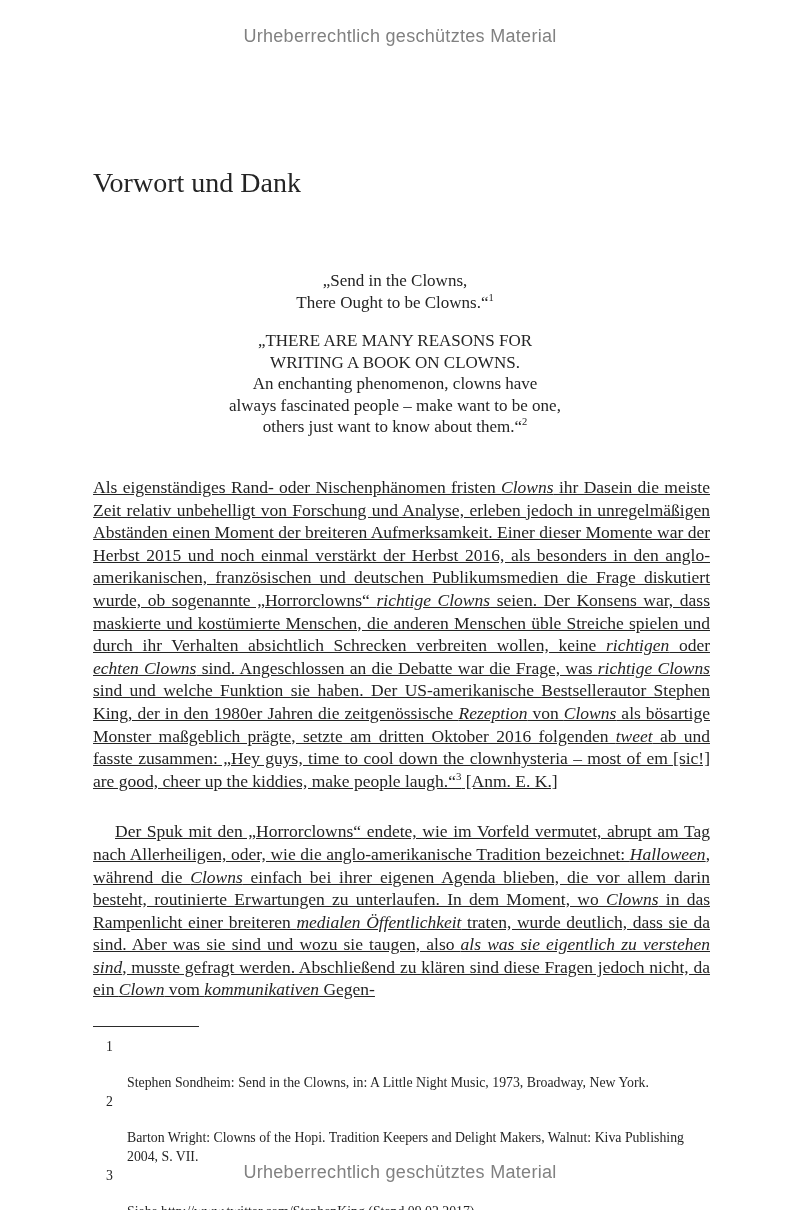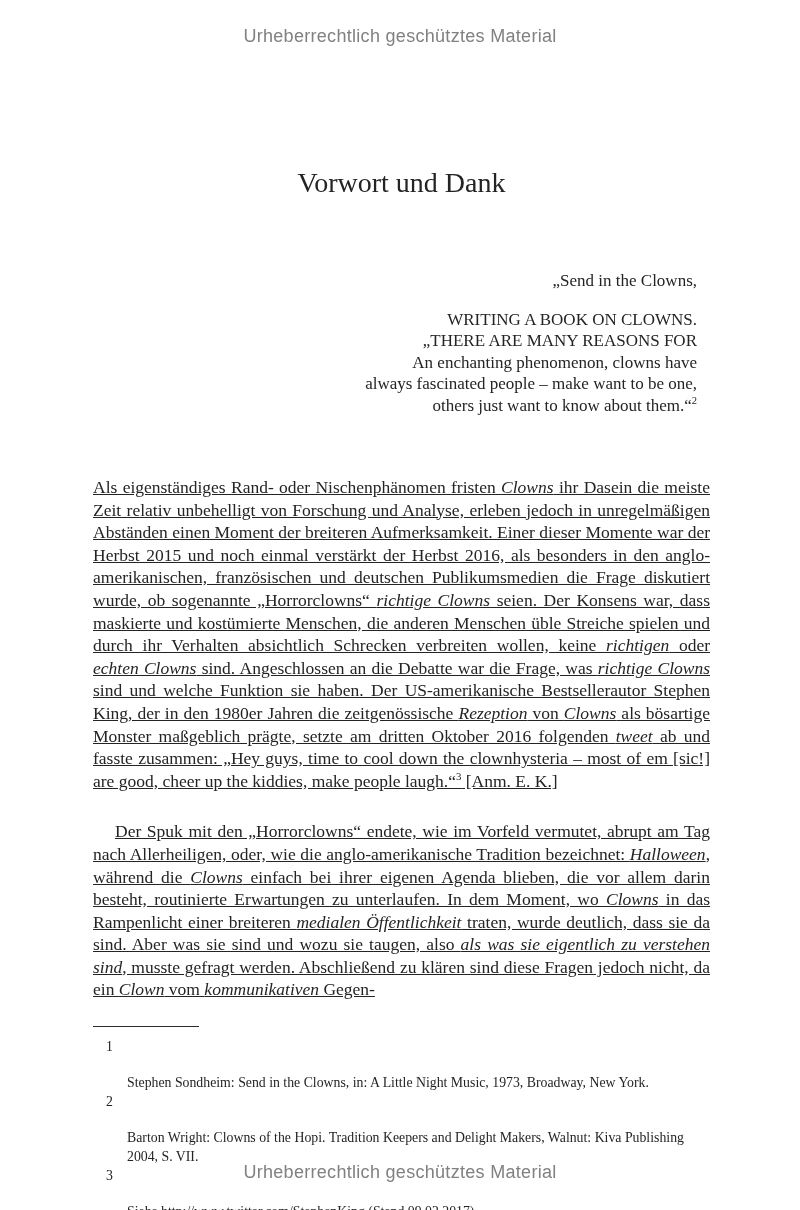--- a/index.html
+++ b/index.html
@@ -17,34 +17,33 @@
     font-family:"Liberation Sans", sans-serif;
     font-size:18px;
     color:#818181;
     letter-spacing:0.3px;
   }
   .notice-top { top:26px; }
   .notice-bottom { top:1162px; }
   .title {
     position:absolute; top:167px; left:93px; width:617px;
     margin:0;
-    text-align:center;
     font-size:28px;
     font-weight:normal;
     color:#242424;
   }
   .epigraphs {
     position:absolute; top:270px; left:93px; width:604px;
     text-align:right;
     font-size:17px;
     line-height:21.5px;
     color:#242424;
   }
   .epigraph-block + .epigraph-block { margin-top:17px; }
-  .ep-line { white-space:nowrap; }
+  .ep-line { white-space:nowrap;text-align:center; }
   .body-text {
     position:absolute; top:476px; left:93px; width:617px;
     font-size:17.5px;
     line-height:22.6px;
     text-align:justify;
     color:#242424;
     text-decoration:underline;
   }
   .para { margin:0; }
   .para-indent { text-indent:22px;margin-top:28px; }
@@ -77,24 +76,25 @@
 
 <div class="page">
 
   <div class="notice notice-top">Urheberrechtlich geschütztes Material</div>
 
   <h1 class="title">Vorwort und Dank</h1>
 
   <div class="epigraphs">
     <div class="epigraph-block">
       <div class="ep-line"><span>„Send in the Clowns,</span></div>
+      <div class="ep-line"><span>There Ought to be Clowns.“</span><sup>1</sup></div>
     </div>
     <div class="epigraph-block">
+      <div class="ep-line"><span>„THERE ARE MANY REASONS FOR</span></div>
       <div class="ep-line"><span>WRITING A BOOK ON CLOWNS.</span></div>
-      <div class="ep-line"><span>„THERE ARE MANY REASONS FOR</span></div>
       <div class="ep-line"><span>An enchanting phenomenon, clowns have</span></div>
       <div class="ep-line"><span>always fascinated people – make want to be one,</span></div>
       <div class="ep-line"><span>others just want to know about them.“</span><sup>2</sup></div>
     </div>
   </div>
 
   <div class="body-text">
     <p class="para"><span>Als eigenständiges Rand- oder Nischenphänomen fristen </span><i>Clowns</i><span> ihr Dasein die meiste Zeit relativ unbehelligt von Forschung und Analyse, erleben jedoch in unregelmäßigen Abständen einen Moment der breiteren Aufmerksamkeit. Einer dieser Momente war der Herbst 2015 und noch einmal verstärkt der Herbst 2016, als besonders in den anglo-amerikanischen, französischen und deutschen Publikumsmedien die Frage diskutiert wurde, ob sogenannte „Horrorclowns“ </span><i>richtige Clowns</i><span> seien. Der Konsens war, dass maskierte und kostümierte Menschen, die anderen Menschen üble Streiche spielen und durch ihr Verhalten absichtlich Schrecken verbreiten wollen, keine </span><i>richtigen</i><span> oder </span><i>echten Clowns</i><span> sind. Angeschlossen an die Debatte war die Frage, was </span><i>richtige Clowns</i><span> sind und welche Funktion sie haben. Der US-amerikanische Bestsellerautor Stephen King, der in den 1980er Jahren die zeitgenössische </span><i>Rezeption</i><span> von </span><i>Clowns</i><span> als bösartige Monster maßgeblich prägte, setzte am dritten Oktober 2016 folgenden </span><i>tweet</i><span> ab und fasste zusammen: „Hey guys, time to cool down the clownhysteria – most of em [sic!] are good, cheer up the kiddies, make people laugh.“</span><sup>3</sup><span> [Anm. E. K.]</span></p>
     <p class="para para-indent"><span>Der Spuk mit den „Horrorclowns“ endete, wie im Vorfeld vermutet, abrupt am Tag nach Allerheiligen, oder, wie die anglo-amerikanische Tradition bezeichnet: </span><i>Halloween</i><span>, während die </span><i>Clowns</i><span> einfach bei ihrer eigenen Agenda blieben, die vor allem darin besteht, routinierte Erwartungen zu unterlaufen. In dem Moment, wo </span><i>Clowns</i><span> in das Rampenlicht einer breiteren </span><i>medialen Öffentlichkeit</i><span> traten, wurde deutlich, dass sie da sind. Aber was sie sind und wozu sie taugen, also </span><i>als was sie eigentlich zu verstehen sind</i><span>, musste gefragt werden. Abschließend zu klären sind diese Fragen jedoch nicht, da ein </span><i>Clown</i><span> vom </span><i>kommunikativen</i><span> Gegen-</span></p>
   </div>

